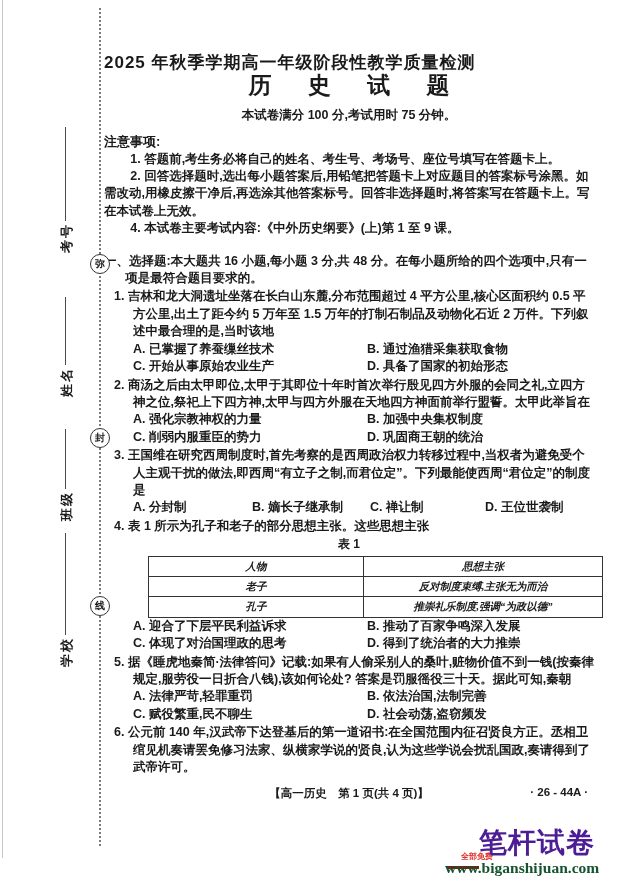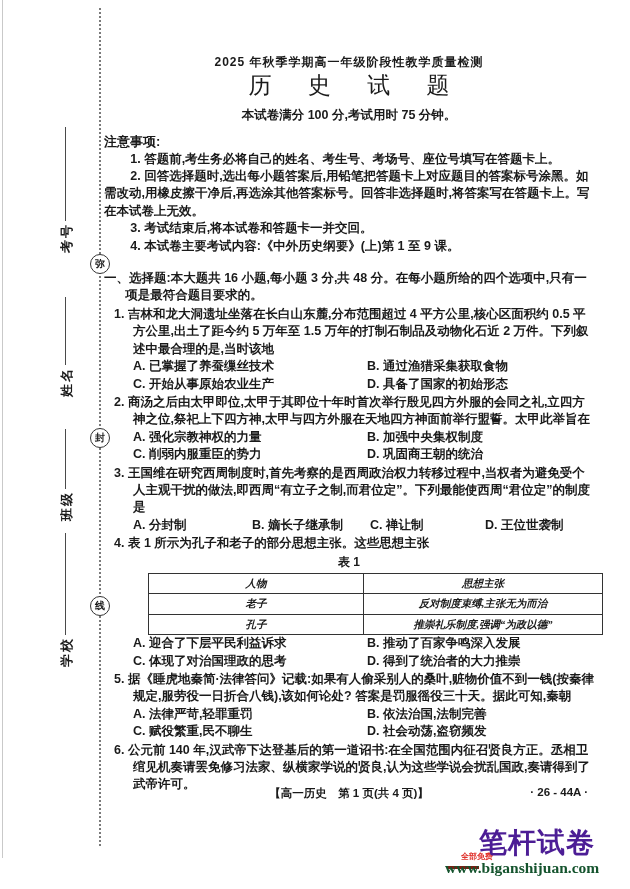--- a/index.html
+++ b/index.html
@@ -11,22 +11,22 @@
   .seal-line{position:absolute;left:99px;top:8px;height:838px;width:0;border-left:2px dotted #7a7a7a;}
   .seal-circle{position:absolute;left:90px;width:18px;height:18px;border:1px solid #333;border-radius:50%;
                background:#fff;font-size:10px;font-weight:700;display:flex;align-items:center;justify-content:center;z-index:2;}
   
   .side-group{position:absolute;height:18px;display:flex;align-items:center;
               transform:rotate(-90deg);transform-origin:center;}
   .side-label{font-size:13px;font-weight:600;white-space:nowrap;letter-spacing:2px;}
   .side-rule{flex:1;border-bottom:1px solid #4a4a4a;margin-bottom:3px;margin-left:2px;}
   
   #content{position:absolute;left:104px;top:48px;width:490px;font-size:12.5px;line-height:17.4px;font-weight:600;}
-  .title1{text-align:center;font-size:12px;font-weight:700;letter-spacing:1px;margin:6px 0 6px 0;}
-  .title2{text-align:center;font-size:23px;font-weight:400;letter-spacing:15px;padding-left:15px;margin:2px 0 12px 0;}
+  .title1{text-align:left;font-size:17px;font-weight:700;letter-spacing:1px;margin:6px 0 6px 0;}
+  .title2{text-align:center;font-size:23px;font-weight:700;letter-spacing:15px;padding-left:15px;margin:2px 0 12px 0;}
   .exam-info{text-align:center;font-size:12.5px;margin-bottom:9px;}
   .notice-head{font-size:13px;font-weight:700;}
   .notice{ text-indent:2.1em;margin:0;}
   .section-title{margin-top:15px;padding-left:1.7em;text-indent:-1.7em;font-weight:700;}
   .question{padding-left:29px;text-indent:-19px;margin-top:1px;}
   .opt-two{display:flex;padding-left:29px;}
   .opt-two .opt-l{width:234px;}
   .opt-row{display:flex;padding-left:29px;}
   .opt-row .o1{width:119px;}
   .opt-row .o2{width:118px;}
@@ -83,21 +83,20 @@
 
   <div id="content">
 
     <div class="title1">2025 年秋季学期高一年级阶段性教学质量检测</div>
     <div class="title2">历 史 试 题</div>
     <div class="exam-info">本试卷满分 100 分,考试用时 75 分钟。</div>
 
     <div class="notice-head">注意事项:</div>
     <p class="notice">1. 答题前,考生务必将自己的姓名、考生号、考场号、座位号填写在答题卡上。</p>
     <p class="notice">2. 回答选择题时,选出每小题答案后,用铅笔把答题卡上对应题目的答案标号涂黑。如需改动,用橡皮擦干净后,再选涂其他答案标号。回答非选择题时,将答案写在答题卡上。写在本试卷上无效。</p>
-    <p class="notice">3. 考试结束后,将本试卷和答题卡一并交回。</p>
     <p class="notice">4. 本试卷主要考试内容:《中外历史纲要》(上)第 1 至 9 课。</p>
 
     <div class="section-title">一、选择题:本大题共 16 小题,每小题 3 分,共 48 分。在每小题所给的四个选项中,只有一项是最符合题目要求的。</div>
 
     <div class="question"><span>1.</span> <span>吉林和龙大洞遗址坐落在长白山东麓,分布范围超过 4 平方公里,核心区面积约 0.5 平方公里,出土了距今约 5 万年至 1.5 万年的打制石制品及动物化石近 2 万件。下列叙述中最合理的是,当时该地</span></div>
     <div class="opt-two">
       <span class="opt-l">A. 已掌握了养蚕缫丝技术</span>
       <span>B. 通过渔猎采集获取食物</span>
     </div>
     <div class="opt-two">

